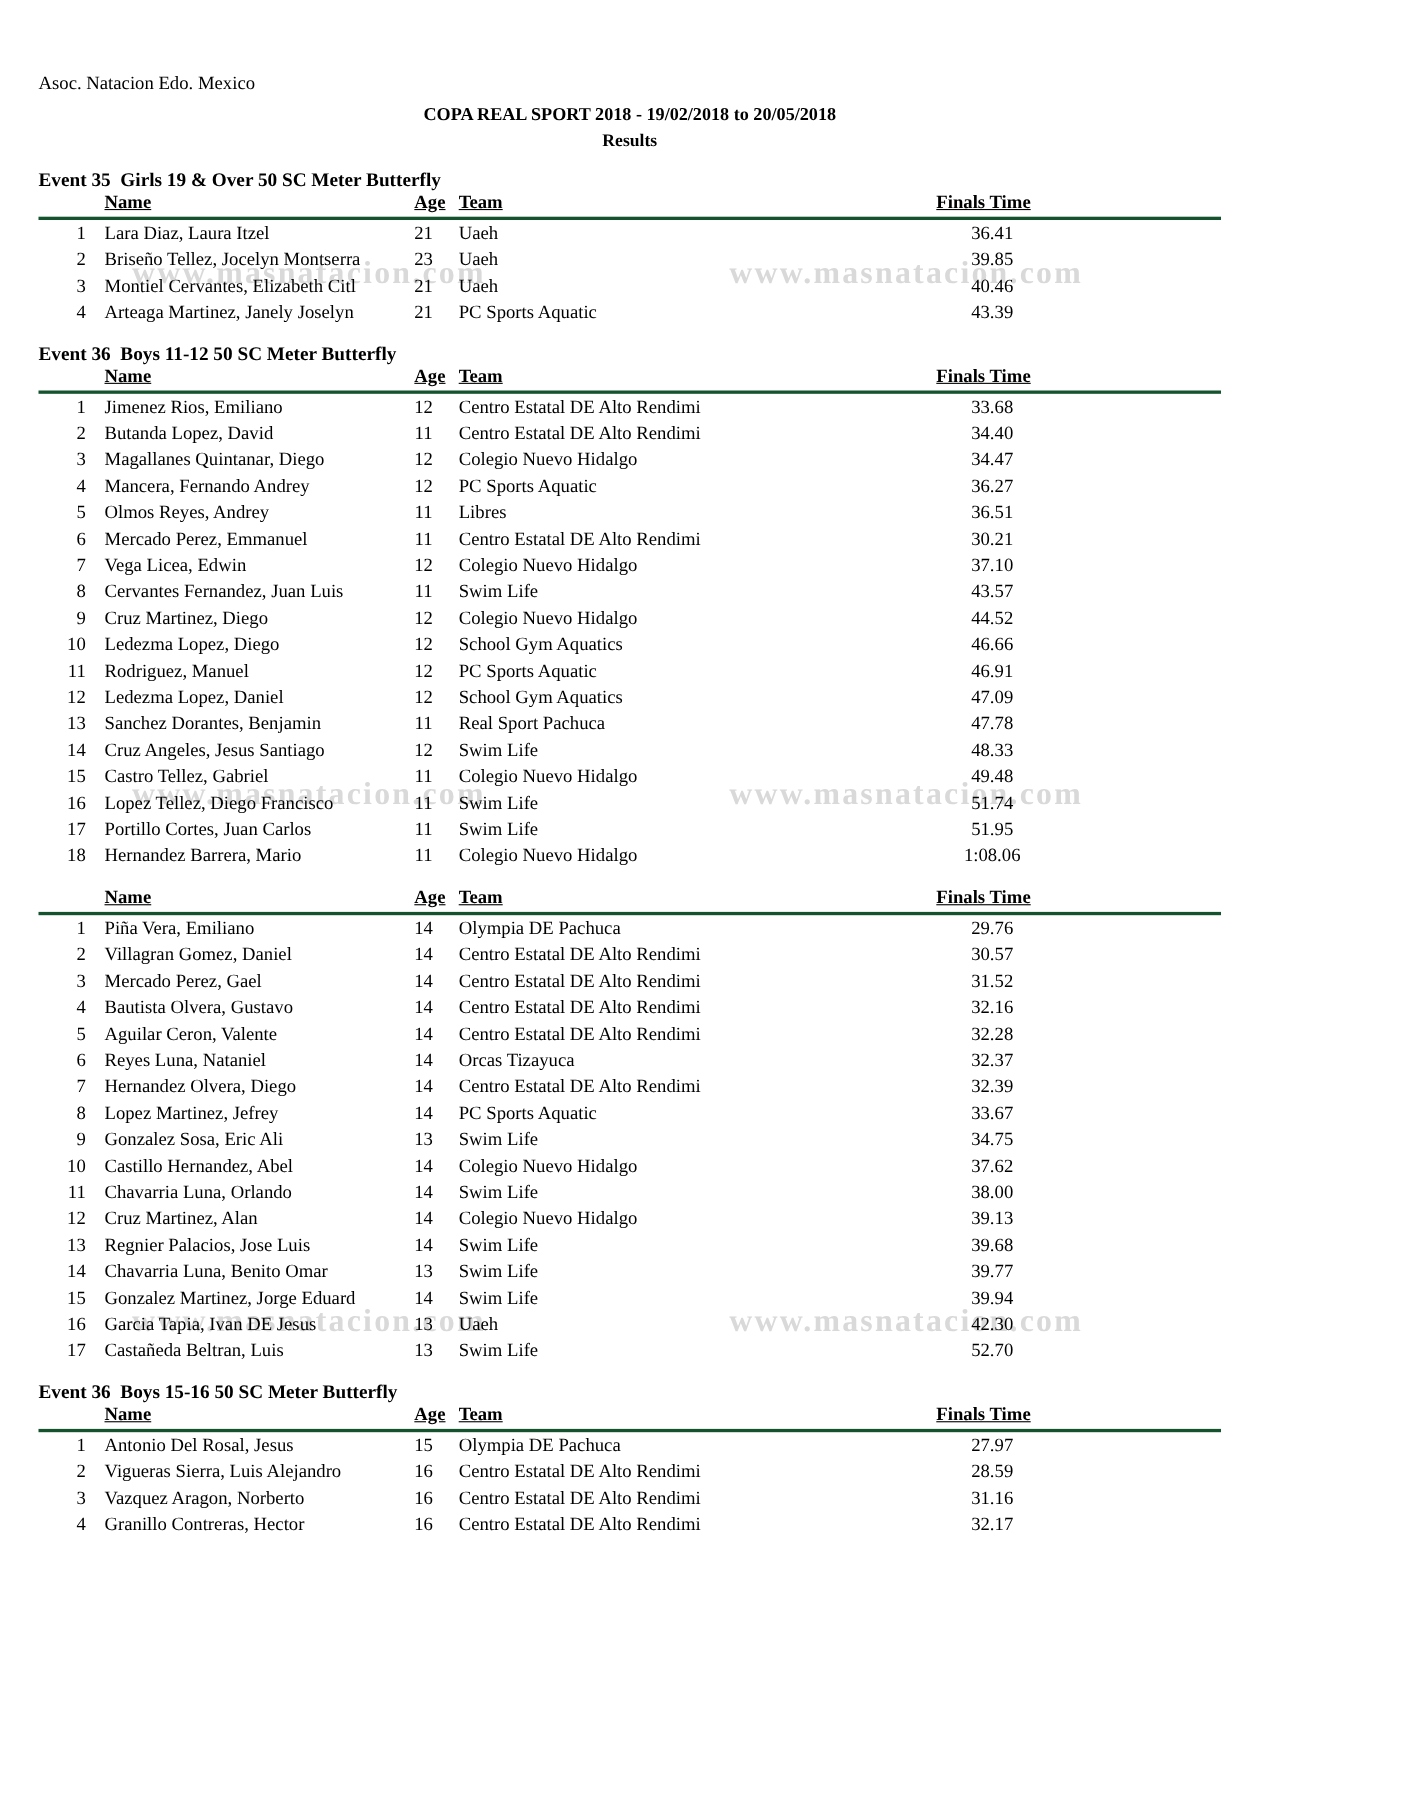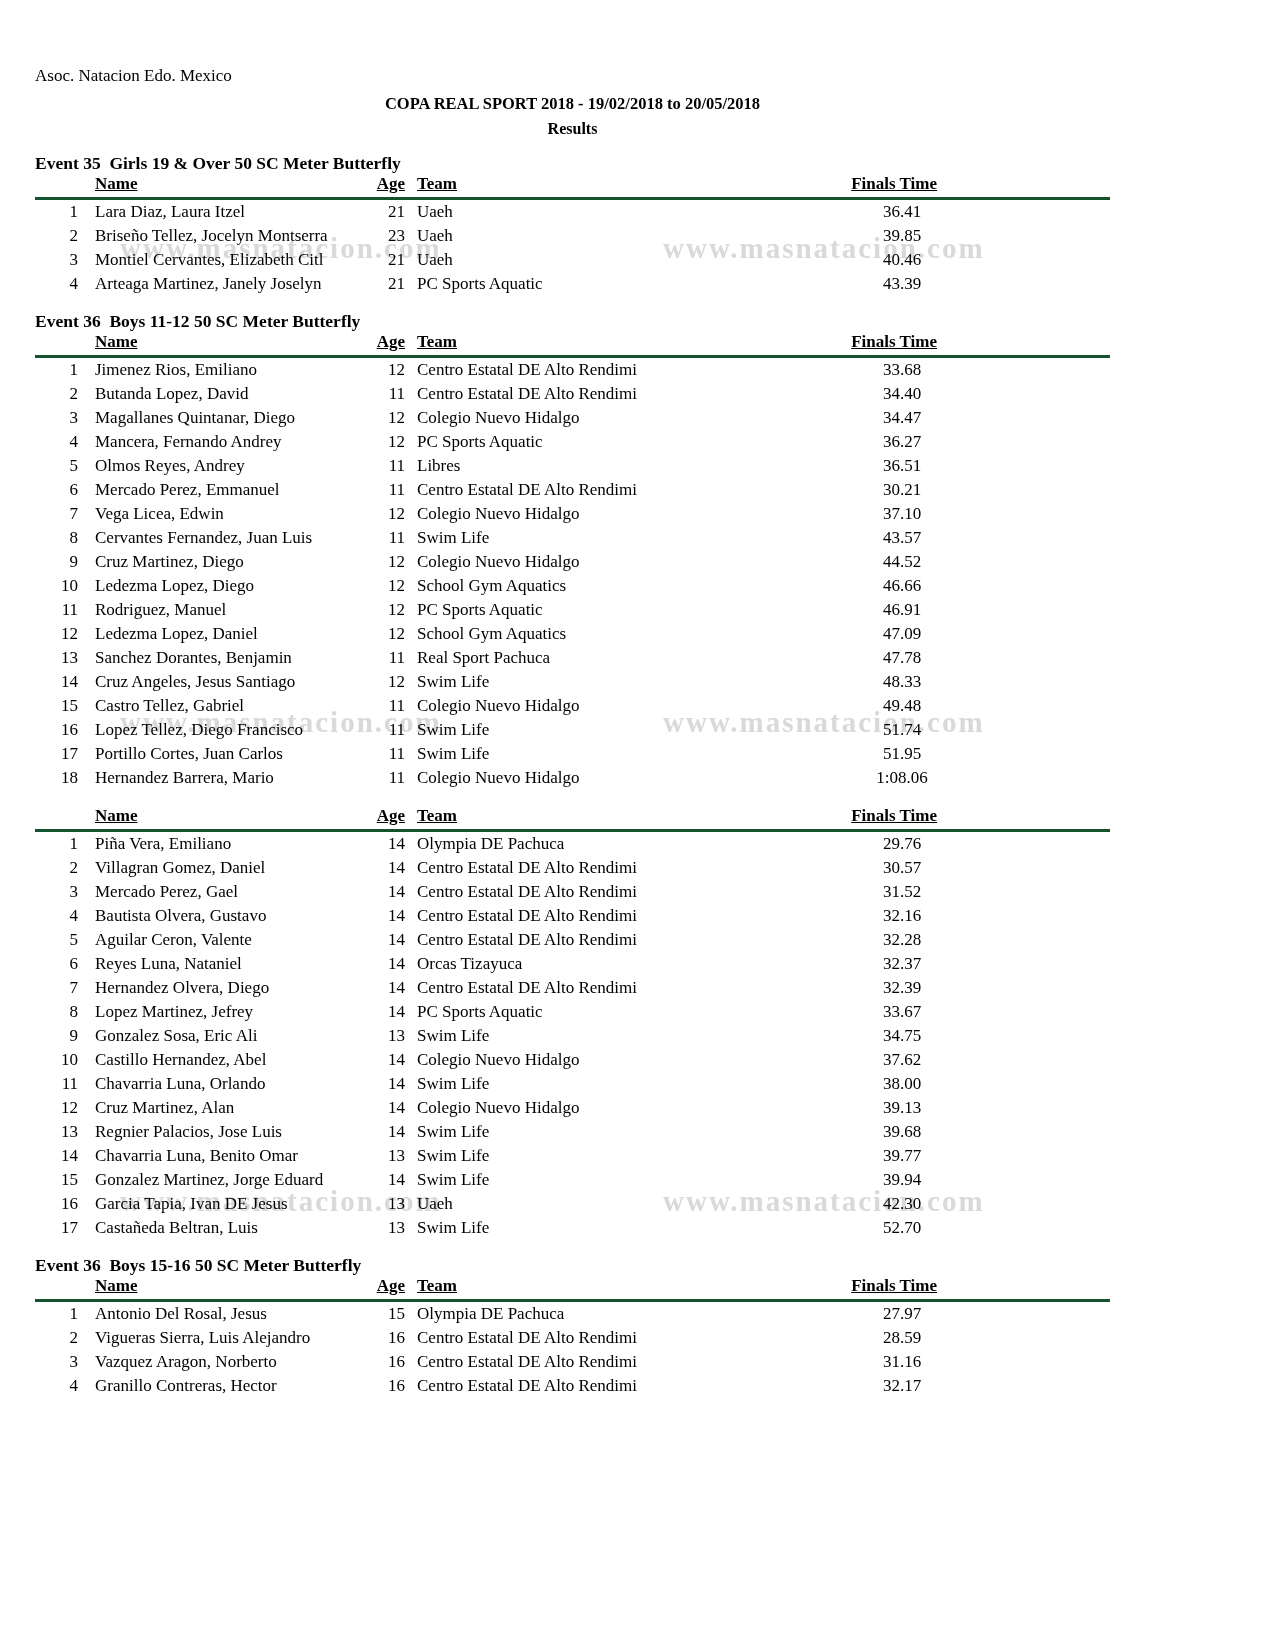--- a/index.html
+++ b/index.html
@@ -87,21 +87,21 @@
   .h-finals { grid-column: 5; justify-self: end; }
 
   .row {
     height: 24px;
     align-items: center;
     font-size: 17px;
     line-height: 24px;
   }
   .c-rank   { grid-column: 1; text-align: right; }
   .c-name   { grid-column: 2; padding-left: 17px; white-space: nowrap; overflow: hidden; }
-  .c-age    { grid-column: 3; text-align: right; }
+  .c-age    { grid-column: 3; text-align: center; }
   .c-team   { grid-column: 4; padding-left: 12px; white-space: nowrap; overflow: hidden; }
   .c-finals { grid-column: 5; text-align: center; white-space: nowrap; }
 </style>
 </head>
 <body>
 
 <div class="page">
   <div id="watermarks">
       <div class="watermark" style="left: 120px; top: 232px; color: rgb(217, 217, 217);">www.masnatacion.com</div>
       <div class="watermark" style="left: 663px; top: 232px; color: rgb(217, 217, 217);">www.masnatacion.com</div>

